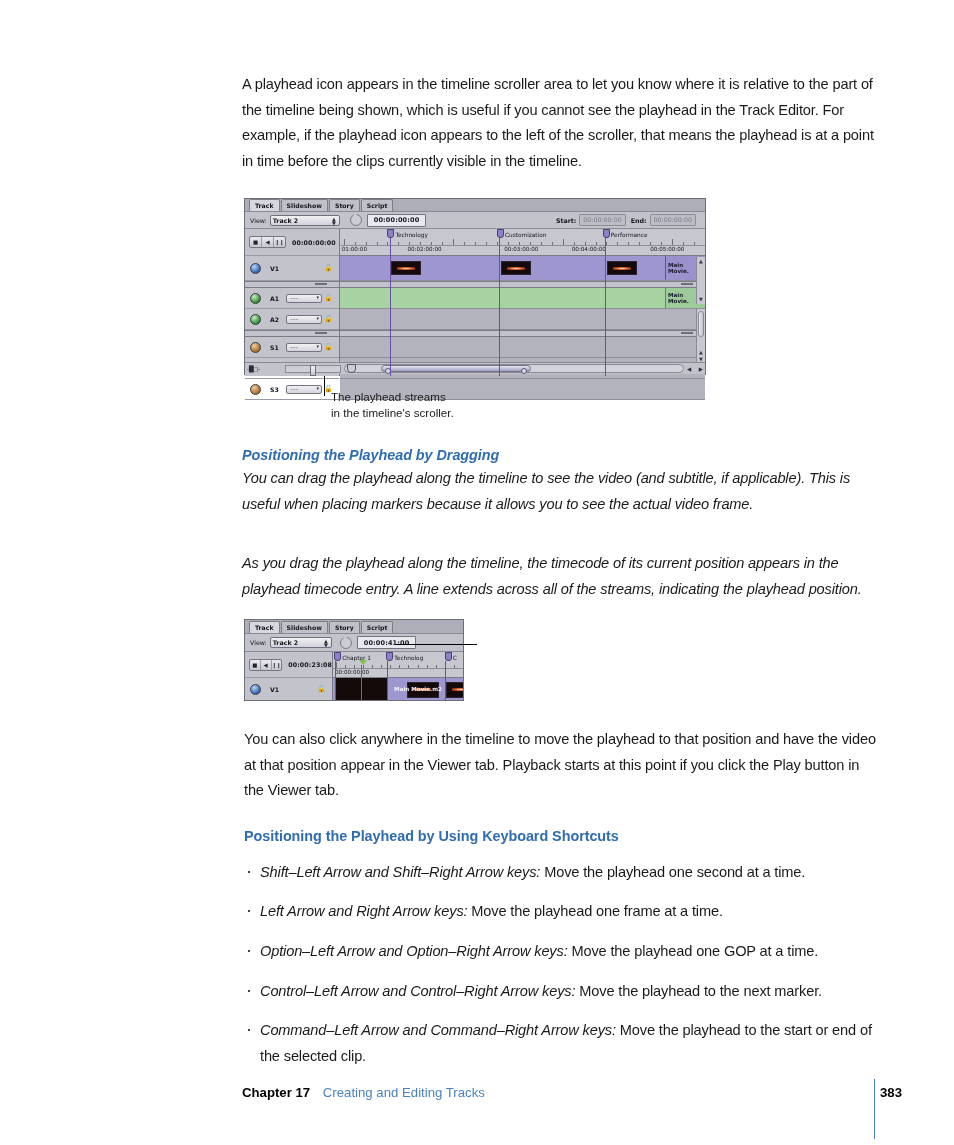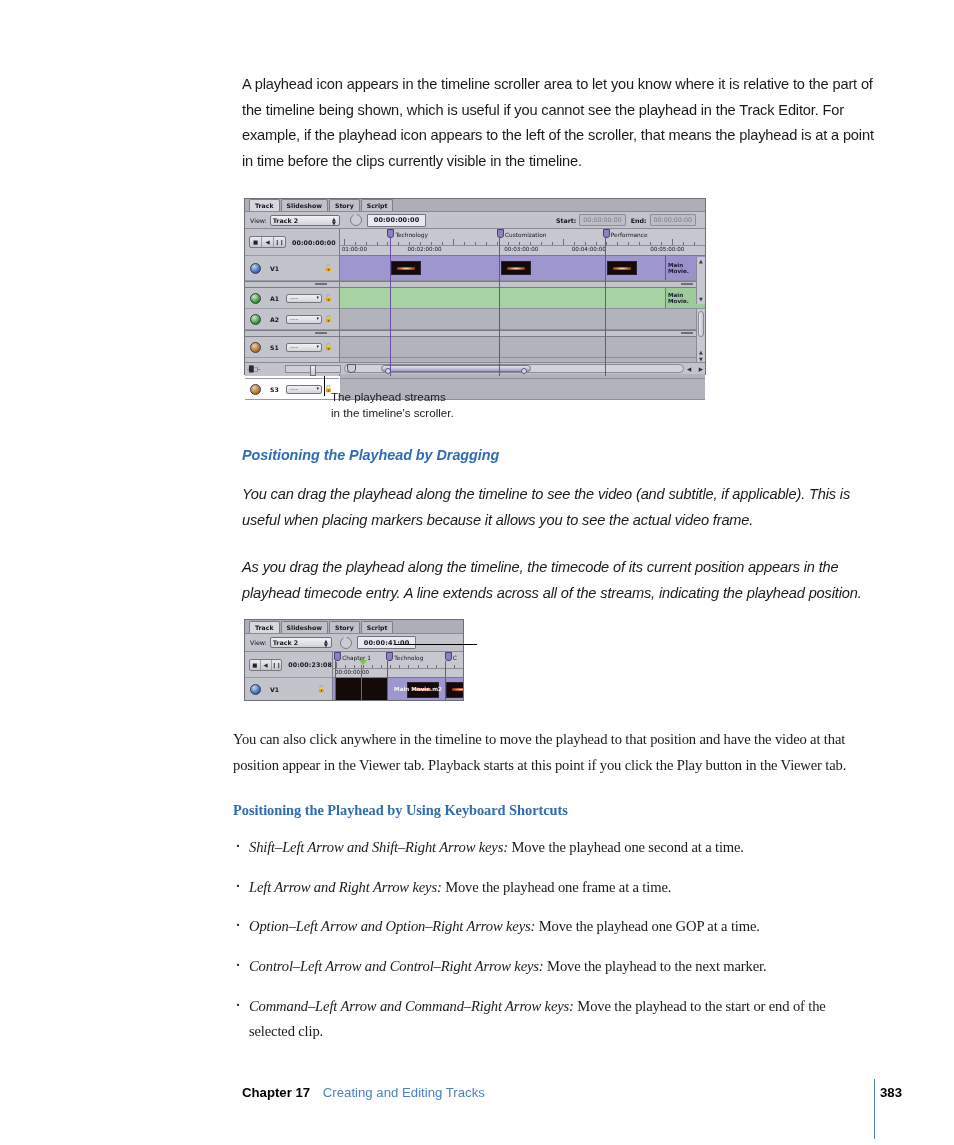--- a/index.html
+++ b/index.html
@@ -30,21 +30,21 @@
   }
 
   
   p.body {
     font-size: 14.6px;
     line-height: 25.6px;
     margin: 0 0 0 0;
     color: #1a1a1a;
     letter-spacing: -0.15px;
   }
-  p.body + p.body { margin-top: 22px; }
+  p.body + p.body { margin-top: 34px; }
 
   h2.section {
     font-size: 14.4px;
     font-weight: bold;
     color: #2f6cb0;
     margin: 0 0 0 0;
     letter-spacing: -0.05px;
   }
   .spacer-24 { height: 24px; }
 
@@ -814,21 +814,21 @@
   </div>
 
   <div class="callout1-line"></div>
   <div class="callout1-text">
     <div>The playhead streams</div>
     <div>in the timeline's scroller.</div>
   </div>
 
   <div style="position:absolute; left:242px; top:447px; width:632px;font-style:italic;">
     <h2 class="section">Positioning the Playhead by Dragging</h2>
-    <p class="body" style="margin-top:19px;">You can drag the playhead along the timeline to see the video (and subtitle, if applicable). This is useful when placing markers because it allows you to see the actual video frame.</p>
+    <p class="body" style="margin-top:3px;">You can drag the playhead along the timeline to see the video (and subtitle, if applicable). This is useful when placing markers because it allows you to see the actual video frame.</p>
     <p class="body">As you drag the playhead along the timeline, the timecode of its current position appears in the playhead timecode entry. A line extends across all of the streams, indicating the playhead position.</p>
   </div>
 
   <div class="fig2">
     <div class="tabbar">
       <div class="tab active">Track</div>
       <div class="tab">Slideshow</div>
       <div class="tab">Story</div>
       <div class="tab">Script</div>
     </div>
@@ -901,21 +901,21 @@
           <div class="clip-thumb" style="left:57%;top:4px;width:32px;height:16px;"></div>
           <div class="clip-thumb" style="left:87%;top:4px;width:24px;height:16px;"></div>
           <span class="clipname" style="left:47%">Main Movie.m2</span>
         </div>
       </div>
     </div>
   </div>
 
   <div class="callout2-line"></div>
 
-  <div style="position:absolute; left:233px; top:727px; width:632px;font-family:Liberation Serif, serif;">
+  <div style="position:absolute; left:244px; top:727px; width:632px;">
     <p class="body">You can also click anywhere in the timeline to move the playhead to that position and have the video at that position appear in the Viewer tab. Playback starts at this point if you click the Play button in the Viewer tab.</p>
     <div class="spacer-24"></div>
     <h2 class="section">Positioning the Playhead by Using Keyboard Shortcuts</h2>
 
     <ul class="bullets">
       <li>
         <i>Shift–Left Arrow and Shift–Right Arrow keys:</i>
         <span>Move the playhead one second at a time.</span>
       </li>
       <li>

